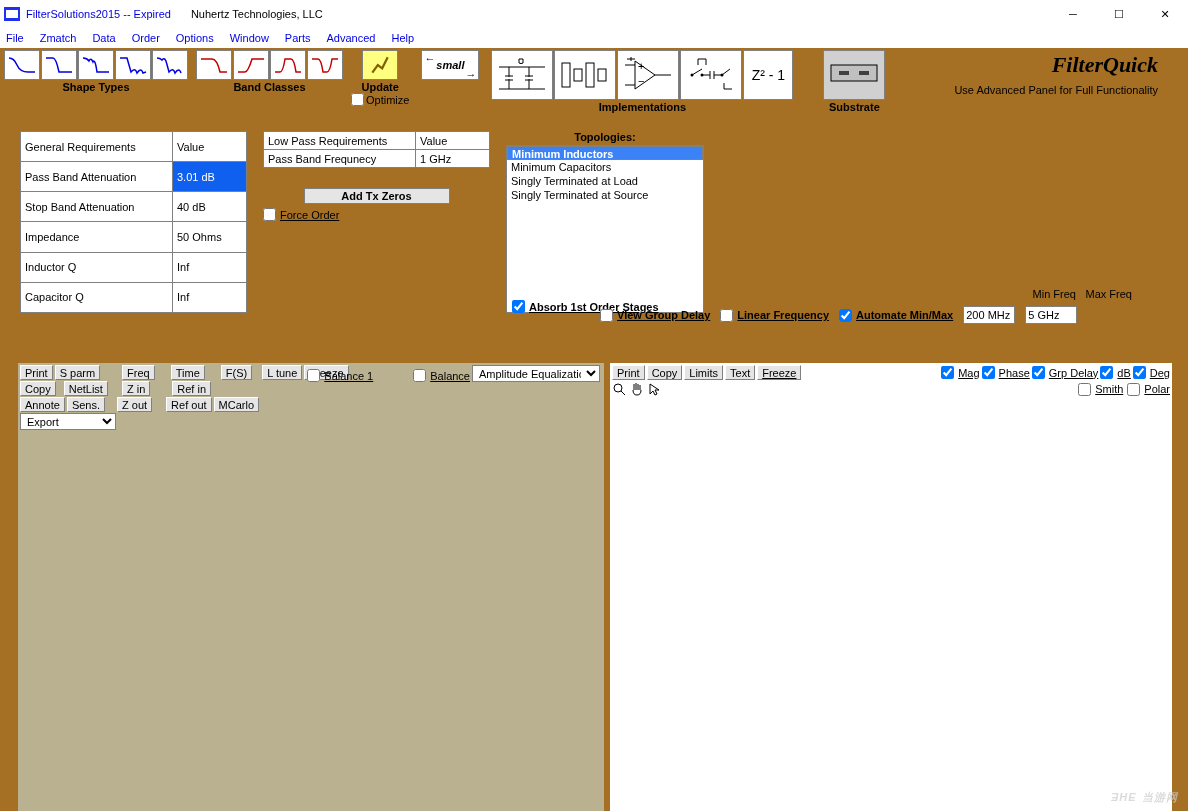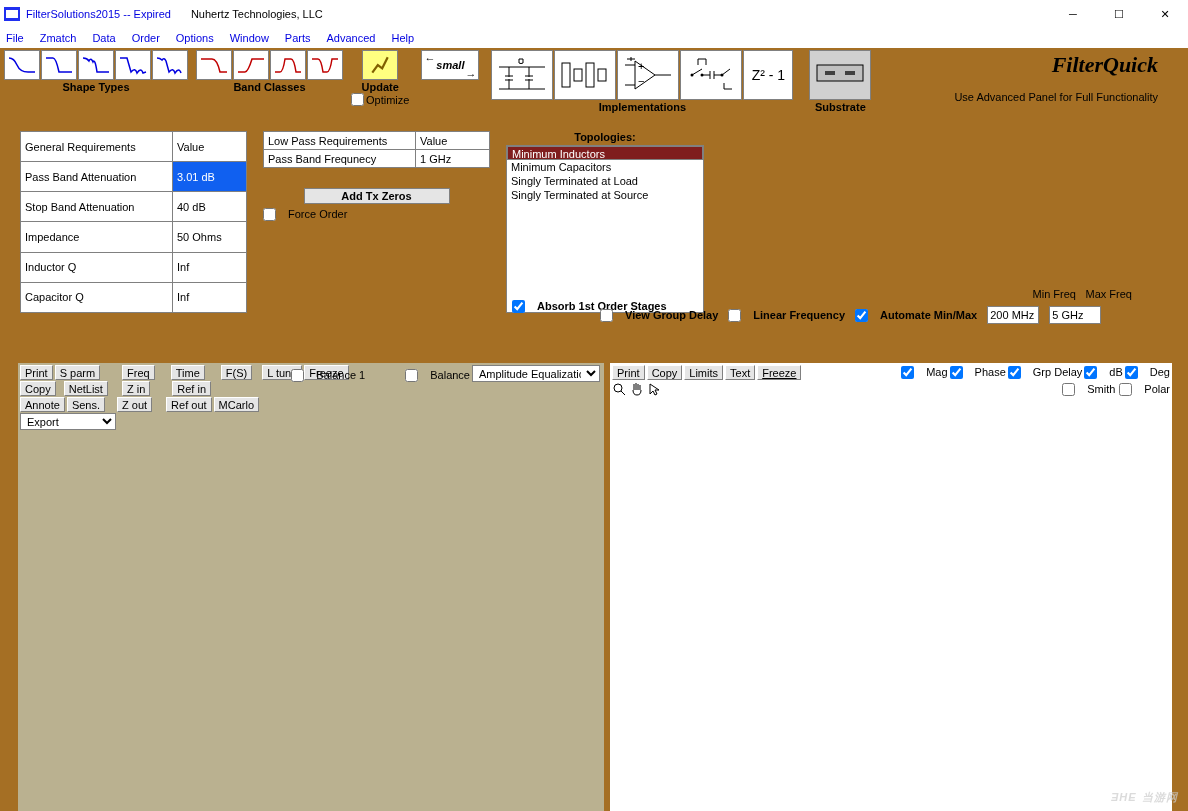--- a/index.html
+++ b/index.html
@@ -17,34 +17,34 @@
 .tbgroup { display: flex; flex-direction: column; align-items: center; }
 .tbbtns { display: flex; gap: 1px; }
 .tbbtn { width: 36px; height: 30px; background: #fff; border: 1px solid #808080; display:flex; align-items:center; justify-content:center; position:relative; overflow:hidden; }
 .curve { width: 28px; height: 20px; }
 .grplabel { color: #000; font-weight: bold; font-size: 11px; margin-top: 1px; }
 .optimize-row { display:flex; align-items:center; gap:2px; color:#000; font-size:11px; }
 .smallbtn { width: 58px; height: 30px; background:#fff; border:1px solid #808080; display:flex; align-items:center; justify-content:center; font-style:italic; font-weight:bold; position:relative; }
 .implbtn { height: 50px; background:#fff; border:1px solid #808080; display:flex; align-items:center; justify-content:center; }
 .filterquick { position:absolute; right: 30px; top: 4px; text-align:right; color:#000; }
 .filterquick .big { font-size: 22px; font-weight: bold; font-style: italic; font-family: Georgia, serif; }
-.filterquick .sub { font-size: 11px; margin-top: 13px; }
+.filterquick .sub { font-size: 11px; margin-top: 6px; }
 .midrow { display:flex; padding: 16px 4px 4px 20px; gap: 16px; position:relative; }
 .tbl { border: 1px solid #808080; background:#fff; border-collapse: collapse; }
 .tbl td { border: 1px solid #808080; padding: 2px 4px; font-size: 11px; height: 18px; }
 .tbl td.val { width: 74px; }
 .tbl td.lbl { width: 152px; }
 .tbl td.hl { background: #1060f0; color:#fff; }
 .winbtn-style { background: #e5e5e5; border: 1px solid #808080; padding: 1px 8px; font-size: 11px; cursor: default; }
-.ck { display:flex; align-items:flex-start; gap:12px; color:#000; font-size:11px; }
+.ck { display:flex; align-items:center; gap:4px; color:#000; font-size:11px;text-decoration:underline; }
 .ck input { width:13px; height:13px; }
 .topolabel { color:#000; font-weight:bold; font-size:11px; margin-bottom:2px;text-align:center; }
 .listbox { width: 198px; height: 168px; background:#fff; border: 1px solid #808080; overflow:hidden; }
 .listbox div { padding: 0 4px; font-size: 11px; height: 14px; line-height:14px; }
-.listbox div.sel { background: #7f1d1d; color:#fff; }
+.listbox div.sel { background: #3b82f6; color:#fff;font-weight:bold; }
 .freqlbl { position:absolute; right: 28px; top: 240px; display:flex; gap: 0; }
 .freqlbl span { width: 56px; color:#000; font-weight:normal; font-size:11px;text-align:right; }
 .freqin { width: 52px; height: 18px; background:#fff; border:1px solid #808080; padding:0 2px; font-size:11px; }
 .panels { display:flex; height: 472px; margin-top: 46px; }
 .leftpanel { width: 586px; background: #bab190; margin-left: 18px; position:relative; }
 .rightpanel { width: 562px; background: #fff; margin-left: 6px; position:relative; }
 .btn { background:#e5e5e5; border:1px solid #808080; border-top-color:#fff; border-left-color:#fff; padding: 0 4px; font-size:11px; height:15px; display:flex; align-items:center; cursor:default; }
 .sel { background:#fff; border:1px solid #808080; font-size:11px; height:17px; padding:0 2px; }
 .spacer { flex:1; }
 svg.ico { width:14px; height:14px; }
@@ -189,21 +189,21 @@
               <circle cx="38" cy="20" r="1.5" fill="#000"></circle>
             </svg>
           </div>
         <div class="implbtn" style="width:50px;">
             <span style="font-size:14px;">Z² - 1</span>
           </div>
       </div>
       <div class="grplabel">Implementations</div>
     </div>
 
-    <div class="tbgroup" style="margin-left:14px;">
+    <div class="tbgroup" style="margin-left:28px;">
       <div class="implbtn" style="width:62px; background:#d0d0d0;">
           <svg width="50" height="40" viewBox="0 0 50 40">
             <rect x="2" y="10" width="46" height="16" fill="#c0c0c0" stroke="#000"></rect>
             <rect x="10" y="16" width="10" height="4" fill="#404040"></rect>
             <rect x="30" y="16" width="10" height="4" fill="#404040"></rect>
           </svg>
         </div>
       <div class="grplabel">Substrate</div>
     </div>
   </div>

